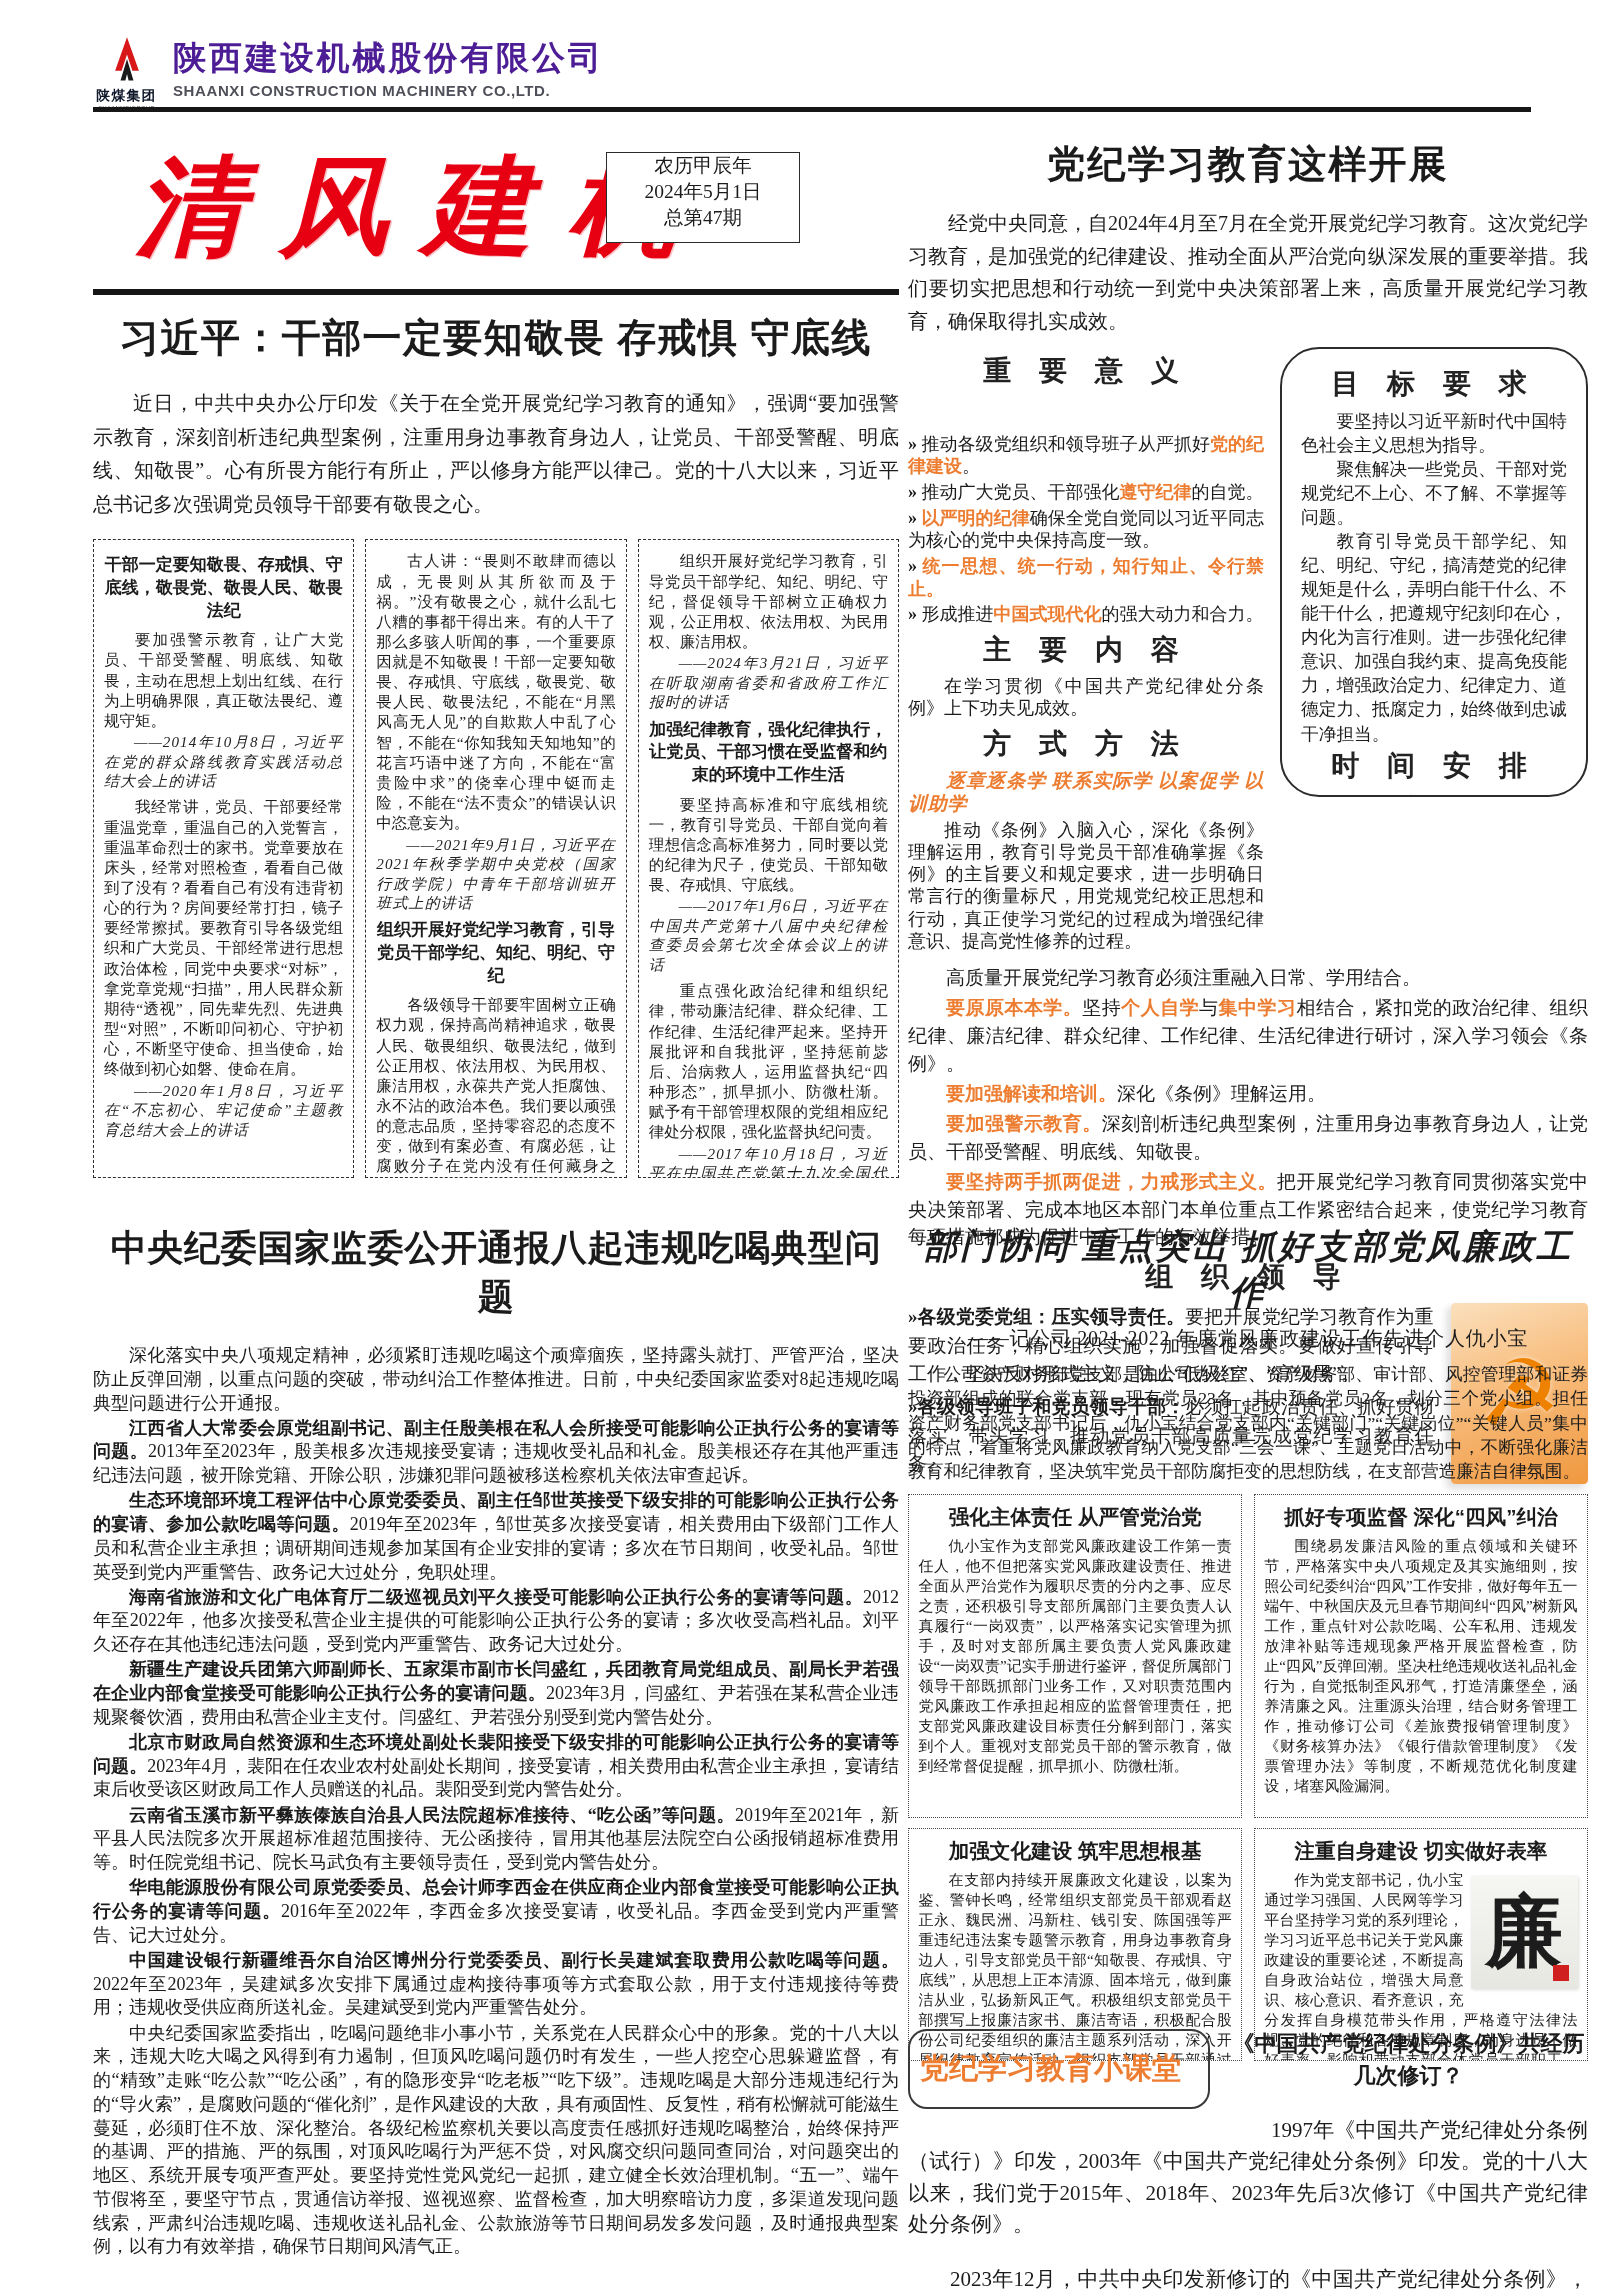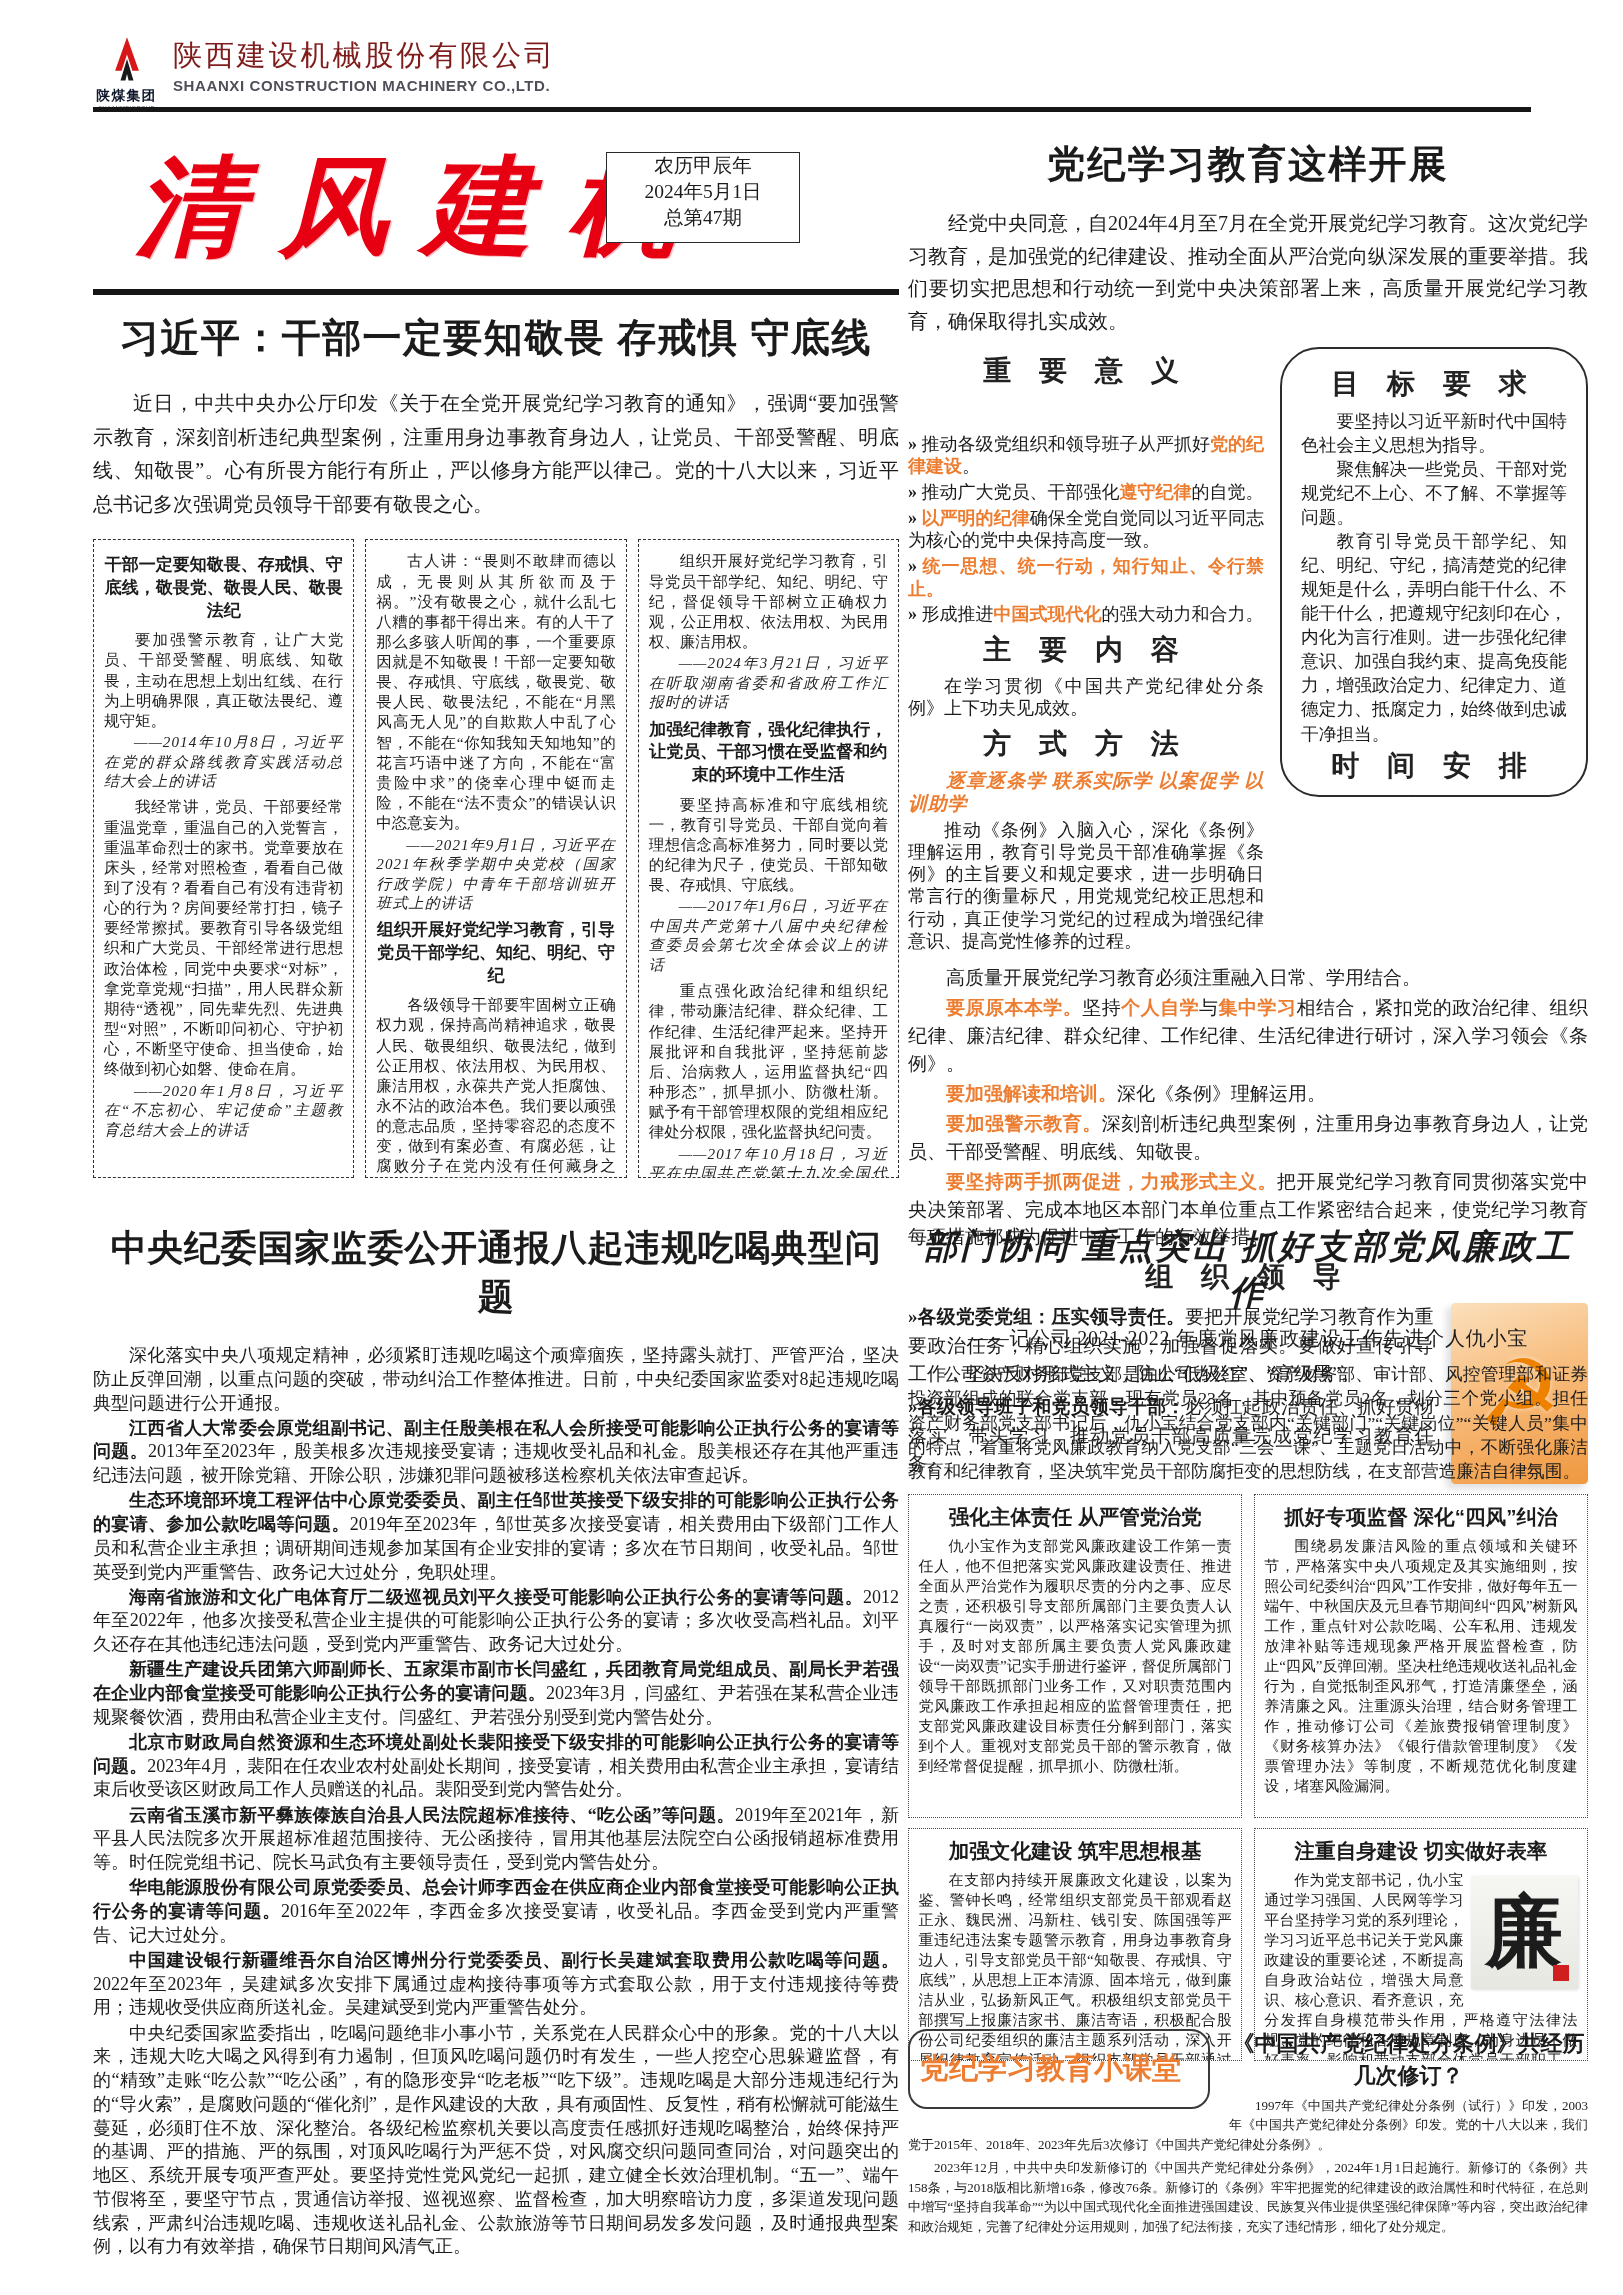--- a/index.html
+++ b/index.html
@@ -10,21 +10,21 @@
     font-family:"Liberation Serif","DejaVu Serif",serif;
   }
 
   
   .header { position:absolute; left:93px; top:33px; display:flex; align-items:flex-start; gap:13px; }
   .logo-block { display:flex; flex-direction:column; align-items:center; width:67px; }
   .logo-mark { width:54px; height:54px; }
   .logo-group { font-family:"Liberation Sans",sans-serif; font-weight:bold; font-size:13.7px; color:#0f172a; letter-spacing:1.4px; }
   .logo-group-en { font-family:"Liberation Sans",sans-serif; font-size:5.8px; color:#555; letter-spacing:0.4px; }
   .company { padding-top:2.9px; }
-  .company-cn { font-family:"Liberation Sans",sans-serif; font-weight:normal; font-size:29px; color:#7f1d1d; letter-spacing:2.9px; }
+  .company-cn { font-family:"Liberation Sans",sans-serif; font-weight:bold; font-size:33px; color:#4c1d95; letter-spacing:2.9px; }
   .company-en { font-family:"Liberation Sans",sans-serif; font-weight:bold; font-size:15px; color:#4e4f58; letter-spacing:0.6px; margin-top:1.4px; }
   .rule-full { position:absolute; left:93px; top:107px; width:1438px; height:5px; background:#161616; }
 
   
   .masthead-title {
     position:absolute; left:136px; top:135px;
     font-size:108px; font-weight:bold; font-style:italic; letter-spacing:36px;
     color:#e60012; white-space:nowrap; text-shadow:1.4px 1.4px 0 rgba(230,0,18,.25);
   }
   .issue-box {
@@ -94,21 +94,21 @@
           background:linear-gradient(#f6f6f3,#e7e7e2); display:flex; align-items:center; justify-content:center;
           box-shadow:0.7px 1.4px 3.6px rgba(0,0,0,.18); }
   .lian .char { font-size:78px; font-weight:bold; color:#1c1c1c; }
   .lian .seal { position:absolute; right:8.7px; bottom:7.2px; width:16px; height:16px; background:#cf1f1f; }
 
   
   .classroom { position:absolute; left:908px; top:2025px; width:680px; }
   .badge { float:left; width:302px; border:2.9px solid #3a3a3a; border-radius:19px; padding:18px 10px; margin:4.3px 19px 8.7px 0;
            font-family:"Liberation Sans",sans-serif; font-size:29px; font-weight:bold; color:var(--orange); }
   .question { font-family:"Liberation Sans",sans-serif; font-size:22px; font-weight:bold; line-height:1.45; padding-top:2.9px;text-align:center; }
-  .classroom p { font-size:13px; line-height:1.5; text-align:justify; text-indent:2em; margin-top:4px; }
+  .classroom p { font-size:21px; line-height:1.5; text-align:justify; text-indent:2em; margin-top:23px; }
 
   :root { --orange:#ed7d31; }
 </style>
 </head>
 <body>
 
 <div class="page">
 
   <div class="header">
     <div class="logo-block">

